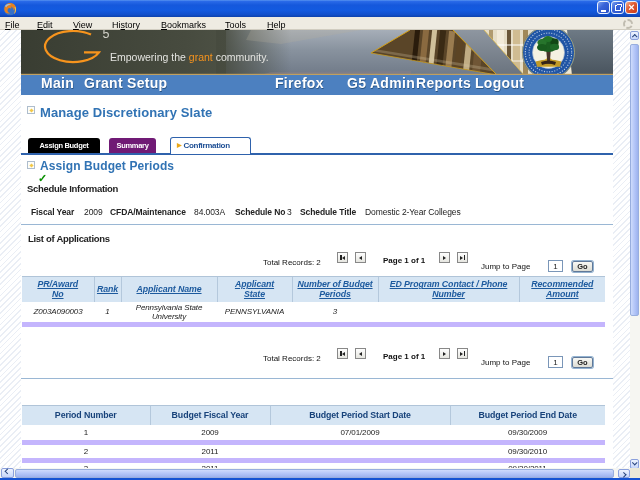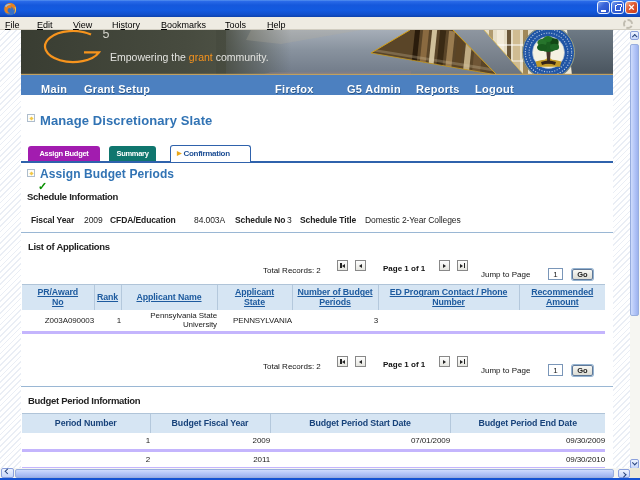--- a/index.html
+++ b/index.html
@@ -22,24 +22,24 @@
 
 
 #viewport { position:absolute; left:0; top:30px; width:630px; height:438px; overflow:hidden;
   background:repeating-linear-gradient(135deg, #ffffff 0px, #ffffff 2.9px, #eaeef5 2.9px, #eaeef5 4.1px); }
 #page { position:absolute; left:21px; top:0px; width:592px; height:438px; background:#fff; }
 
 
 #banner { position:absolute; left:0; top:0; width:592px; height:45px; overflow:hidden; }
 
 #nav { position:absolute; left:0; top:45px; width:592px; height:20px; background:#4c80c0; }
-#nav span { position:absolute; top:8px; color:#fff; font-size:11px; letter-spacing:0.3px; font-weight:bold; text-shadow:0.5px 0.5px 0 #2a5586; }
-
-
-#content { position:absolute; left:0; top:65px; width:592px; height:342px; background:#fff; font-size:10px; color:#222;margin-top:8px; }
+#nav span { position:absolute; top:0; color:#fff; font-size:14px; letter-spacing:0.3px; font-weight:bold; text-shadow:0.5px 0.5px 0 #2a5586; }
+
+
+#content { position:absolute; left:0; top:65px; width:592px; height:342px; background:#fff; font-size:10px; color:#222; }
 .h1icon { position:absolute; width:8px; height:8px; background:#fdfdf8; border:1px solid #aebdcd; }
 .h1icon:before { content:""; position:absolute; left:2px; top:2px; width:3px; height:3px; background:#f2c848; transform:rotate(45deg); }
 .bluehead { position:absolute; color:#3173b4; font-weight:bold; font-size:13px; letter-spacing:0.1px; }
 .bluehead2 { position:absolute; color:#3173b4; font-weight:bold; font-size:12px; letter-spacing:0.1px; }
 
 
 .tab { position:absolute; top:42.5px; height:15px; border-radius:3px 3px 0 0; color:#fff; font-size:7.5px; letter-spacing:-0.3px; font-weight:bold; text-align:center; line-height:15px; }
 #tabline { position:absolute; top:58px; left:0; width:592px; height:1.5px; background:#2f62ac; }
 #tabc { position:absolute; top:42px; left:149px; width:81px; height:17px; background:#fff; border:1.2px solid #2f62ac; border-bottom:none; border-radius:3px 3px 0 0; z-index:3; color:#1d4e94; font-size:8px; letter-spacing:-0.3px; font-weight:bold; line-height:15px; text-align:left; padding-left:6px; }
 
@@ -49,21 +49,21 @@
 .tr { width:0;height:0;border-top:2.5px solid transparent;border-bottom:2.5px solid transparent;border-left:3.5px solid #222; }
 .vb { width:1.5px;height:5px;background:#222; }
 .pginput { position:absolute; width:15px; height:12px; border:1px solid #7a96b8; background:#fff; font-size:8px; text-align:center; line-height:11px; }
 .pggo { position:absolute; width:21px; height:11px; background:linear-gradient(180deg,#f8f8f4,#dcdcd4); border:1px solid #607898; border-radius:2px; font-size:7.5px; font-weight:bold; color:#222; text-align:center; line-height:10px; box-shadow:0 0 0 1px #93b2d0; }
 
 table { border-collapse:collapse; position:absolute; }
 .thead td { border-top:1px solid #b0c4d8; background:#d6e5f3; color:#1d5a9e; font-weight:bold; font-size:8.8px; text-align:center; vertical-align:middle; border-left:1px solid #b4c8dc; }
 .thead td:first-child { border-left:none; }
 .thead td u { text-decoration:underline; }
 td { font-size:8px; letter-spacing:-0.1px; color:#222; text-align:center; vertical-align:middle; font-family:"Liberation Sans",sans-serif; }
-.drow td { border-bottom:3px solid #c4b5fd;text-align:right; }
+.drow td { border-bottom:5px solid #c4b5fd; }
 
 .rule { position:absolute; left:0; width:592px; height:1px; background:#9ab7d4; }
 .blabel { position:absolute; font-weight:bold; font-size:9.5px; letter-spacing:-0.3px; color:#222; }
 
 
 #vscroll { position:absolute; right:0; top:30px; width:10px; height:440px; background:#f6f6f2; }
 #vthumb { position:absolute; left:0.5px; top:14px; width:9px; height:272px; border:1px solid #98aede; border-radius:2px; background:linear-gradient(90deg,#cedbfc 0%,#b4c6f8 50%,#9db2ee 100%); }
 .sbtn { position:absolute; background:linear-gradient(180deg,#eef3fe,#c6d6fa); border:1px solid #8ba0dc; border-radius:2px; display:flex; align-items:center; justify-content:center; }
 .chev { width:3.5px; height:3.5px; border:solid #26437c; border-width:0 1.6px 1.6px 0; }
 .cup { transform:rotate(-135deg) translate(-1px,-1px); }
@@ -219,35 +219,35 @@
     <span style="left:326px">G5 Admin</span>
     <span style="left:395px">Reports</span>
     <span style="left:454px">Logout</span>
   </div>
 
   <div id="content">
 
     <div class="h1icon" style="left:6px; top:11px;"></div>
     <div class="bluehead" style="left:19px; top:10px;">Manage Discretionary Slate</div>
 
-    <div class="tab" style="left:7px; width:72px; background:#a21caf;">Assign Budget</div>
-    <div class="tab" style="left:88px; width:47px; background:#0f766e;">Summary</div>
+    <div class="tab" style="left:7px; width:72px; background:#000000;">Assign Budget</div>
+    <div class="tab" style="left:88px; width:47px; background:#701a75;">Summary</div>
     <div id="tabline"></div>
     <div id="tabc"><span style="color:#eaa718;font-size:6px;letter-spacing:0;position:relative;top:-1.5px;">▶</span>&nbsp;Confirmation</div>
 
     <div class="h1icon" style="left:6px; top:66px;"></div>
     <div class="bluehead2" style="left:19px; top:64px;">Assign Budget Periods</div>
 
     <div style="position:absolute; left:17px; top:77px; color:#089000; font-size:11px; font-weight:bold;">✓</div>
 
     <div class="blabel" style="left:6px; top:88px;">Schedule Information</div>
     <div style="position:absolute; left:0; top:112px; width:592px; font-size:8.5px; letter-spacing:-0.1px;">
       <span style="position:absolute;left:10px;font-weight:bold;">Fiscal Year</span>
       <span style="position:absolute;left:63px;">2009</span>
-      <span style="position:absolute;left:89px;font-weight:bold;">CFDA/Education</span>
+      <span style="position:absolute;left:89px;font-weight:bold;">CFDA/Maintenance</span>
       <span style="position:absolute;left:173px;">84.003A</span>
       <span style="position:absolute;left:214px;font-weight:bold;">Schedule No</span>
       <span style="position:absolute;left:266px;">3</span>
       <span style="position:absolute;left:279px;font-weight:bold;">Schedule Title</span>
       <span style="position:absolute;left:344px;">Domestic 2-Year Colleges</span>
     </div>
     <div class="rule" style="top:129px;"></div>
 
     <div class="blabel" style="left:7px; top:138px;">List of Applications</div>
 
@@ -266,21 +266,21 @@
           </div>
       <div class="pgbtn" style="left:436px; top:0px;">
             <div class="tr"></div>
             <div class="vb"></div>
           </div>
       <span class="pgtext" style="left:460px; top:10px;">Jump to Page</span>
       <div class="pginput" style="left:527px; top:8px;">1</div>
       <div class="pggo" style="left:551px; top:9px;">Go</div>
     </div>
 
-    <table style="left:1px; top:181px; width:583px; table-layout:fixed;">
+    <table style="left:1px; top:181px; width:583px; table-layout:fixed;font-style:italic;">
       <colgroup>
             <col style="width:72px">
             <col style="width:27px">
             <col style="width:96px">
             <col style="width:75px">
             <col style="width:86px">
             <col style="width:141px">
             <col style="width:86px">
           </colgroup>
       <tbody>
@@ -321,21 +321,20 @@
       <div class="pgbtn" style="left:436px; top:0px;">
             <div class="tr"></div>
             <div class="vb"></div>
           </div>
       <span class="pgtext" style="left:460px; top:10px;">Jump to Page</span>
       <div class="pginput" style="left:527px; top:8px;">1</div>
       <div class="pggo" style="left:551px; top:9px;">Go</div>
     </div>
 
     <div class="rule" style="top:283px;"></div>
-    <div class="blabel" style="left:7px; top:292px;">Budget Period Information</div>
 
     <table style="left:1px; top:310px; width:583px; table-layout:fixed;">
       <colgroup>
             <col style="width:128px">
             <col style="width:120px">
             <col style="width:180px">
             <col style="width:155px">
           </colgroup>
       <tbody>
             <tr class="thead" style="height:19px;">

